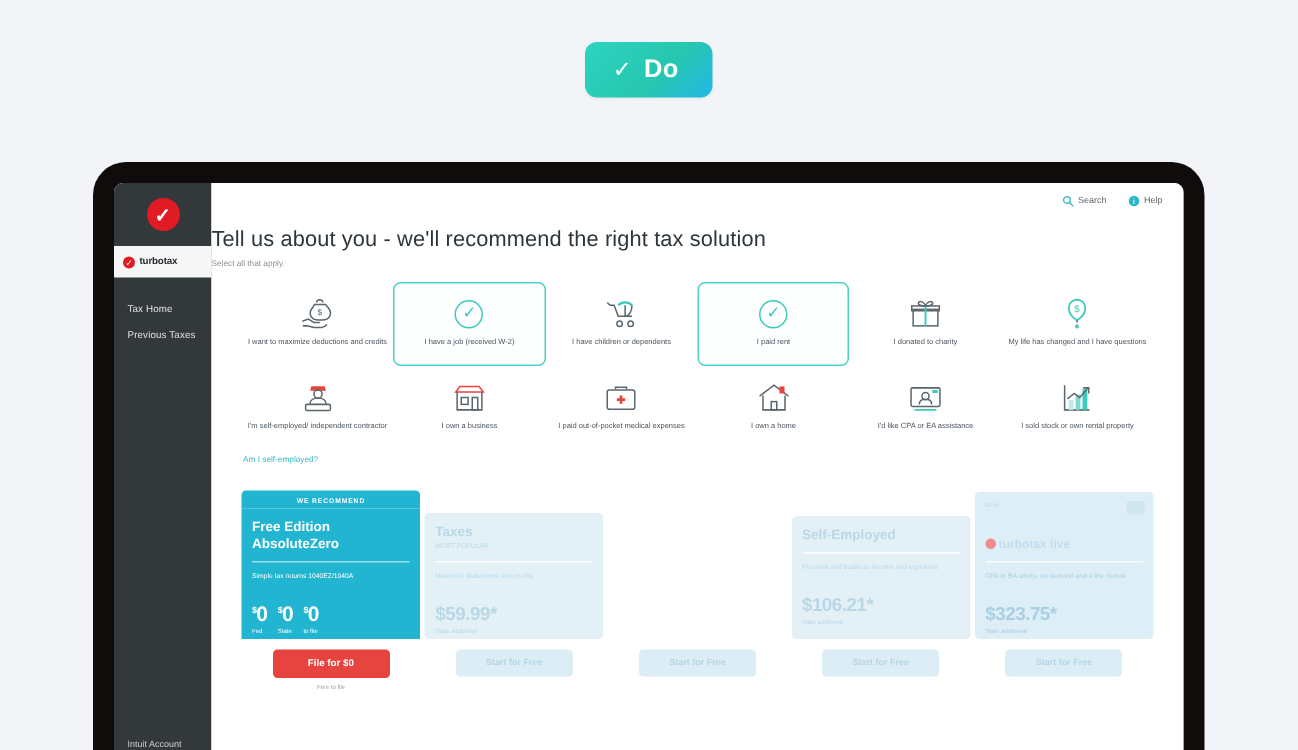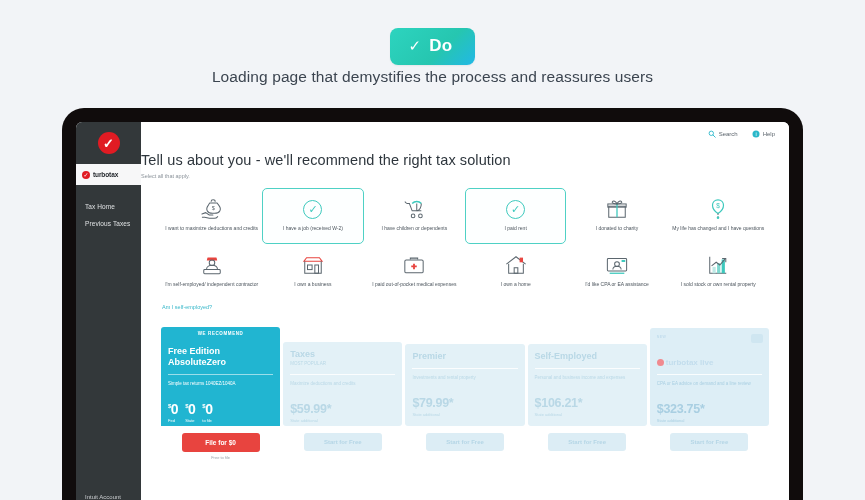--- a/index.html
+++ b/index.html
@@ -155,21 +155,20 @@
 
 <div id="page">
 
   <div class="badge-wrap">
     <div class="do-badge">
       <span class="chk">✓</span>
       <span>Do</span>
     </div>
   </div>
 
-  <div class="caption">Loading page that demystifies the process and reassures users</div>
 
   <div class="tablet">
     <div class="screen">
 
       <div class="sidebar">
         <div class="side-logo">
           <div class="logo-circle">✓</div>
         </div>
         <div class="side-brand">
           <span class="bdot">✓</span>
@@ -389,28 +388,20 @@
               <div class="p-sub2">MOST POPULAR</div>
               <div class="p-rule"></div>
               <div class="p-desc">Maximize deductions and credits</div>
               <div class="p-price">$59.99*</div>
               <div class="p-note">State additional</div>
             </div>
           </div>
 
           <div class="pcol">
             <div class="rec-spacer"></div>
-            <div class="pcard ghost">
-              <div class="p-name">Premier</div>
-              <div class="p-sub2"></div>
-              <div class="p-rule"></div>
-              <div class="p-desc">Investments and rental property</div>
-              <div class="p-price">$79.99*</div>
-              <div class="p-note">State additional</div>
-            </div>
           </div>
 
           <div class="pcol">
             <div class="rec-spacer"></div>
             <div class="pcard ghost">
               <div class="p-name">Self-Employed</div>
               <div class="p-sub2"></div>
               <div class="p-rule"></div>
               <div class="p-desc">Personal and business income and expenses</div>
               <div class="p-price">$106.21*</div>

